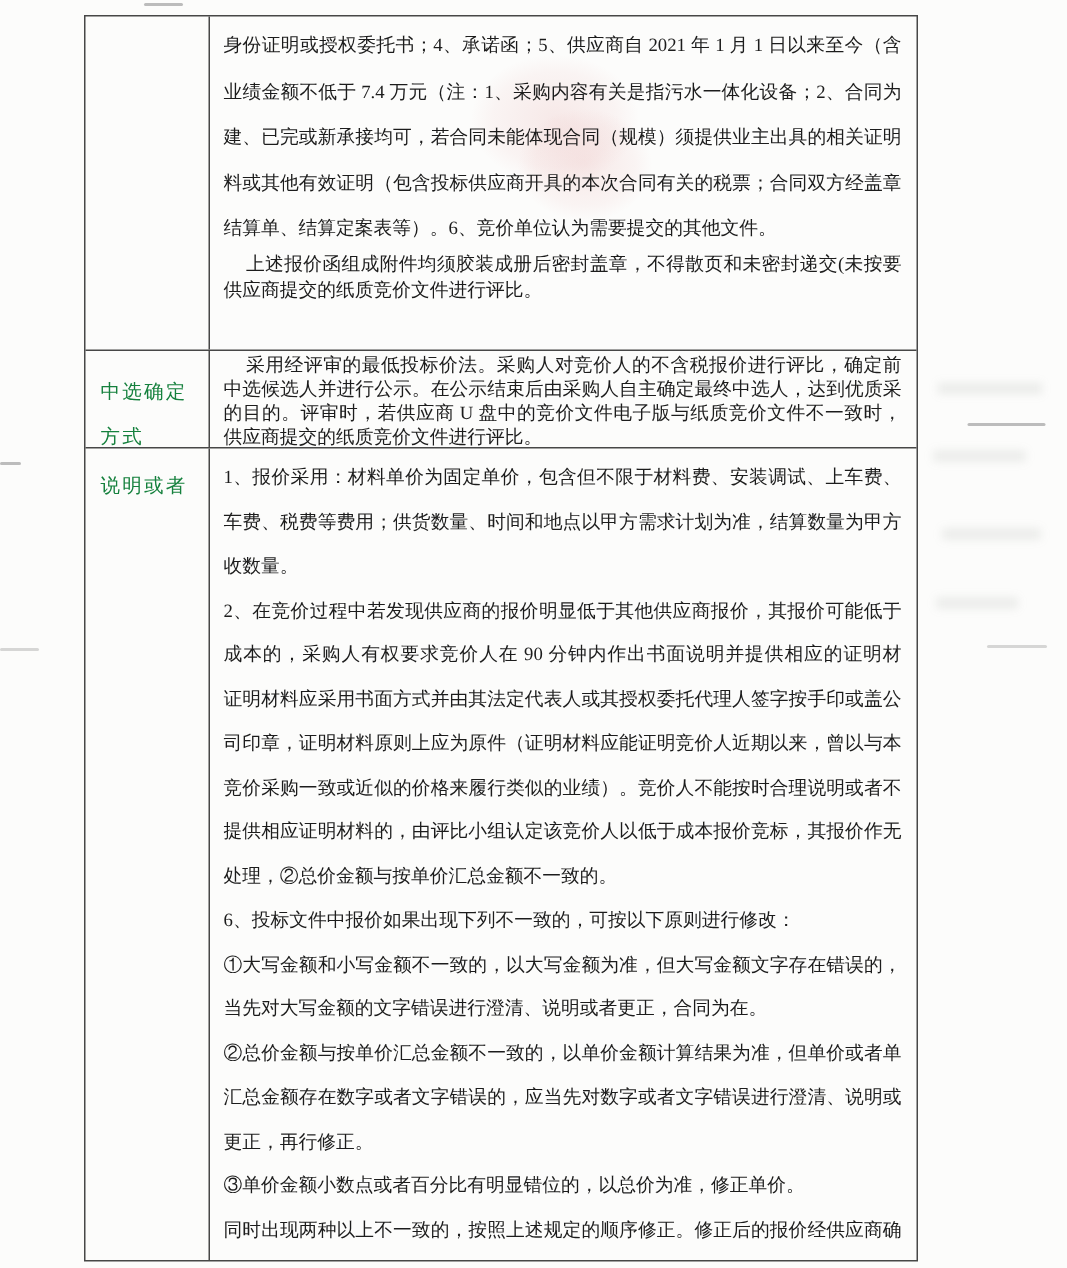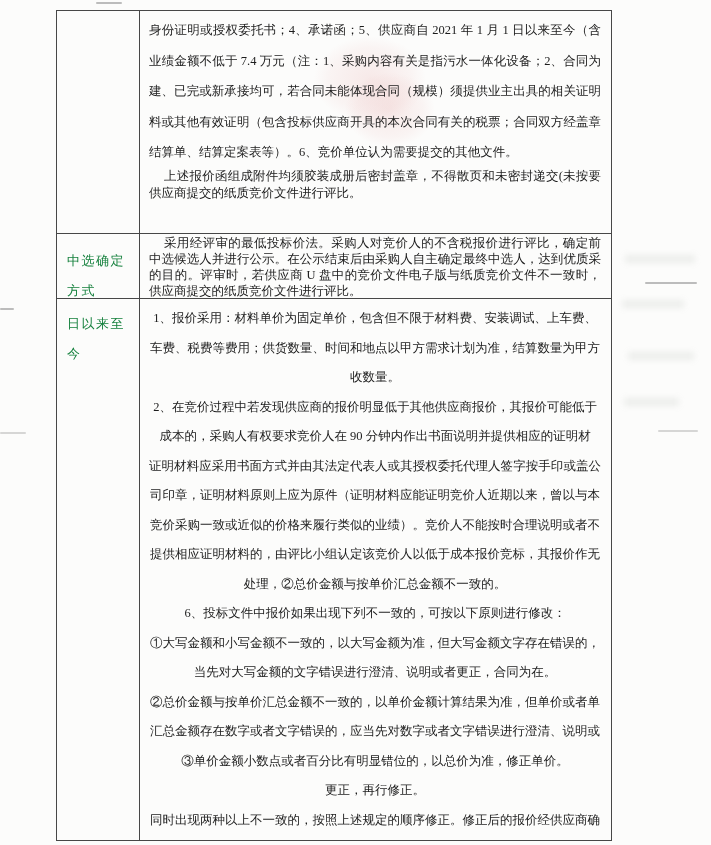--- a/index.html
+++ b/index.html
@@ -33,21 +33,21 @@
   }
   .ln{white-space:nowrap;overflow:hidden;color:#1c1c1c;}
   .f{text-align:justify;text-align-last:justify;white-space:normal;height:auto;}
   .ind{text-indent:1.2em;}
   
   .r1 .ln{line-height:30.5px;height:30.5px;}
   .r1 .ln.t{line-height:17.5px;height:17.5px;}
   .r2 .content-cell{padding-top:1px;}
   .r2 .ln{line-height:16px;height:16px;}
   .r3 .content-cell{padding-top:5px;}
-  .r3 .ln{line-height:29.5px;height:29.5px;text-align:center;}
+  .r3 .ln{line-height:29.5px;height:29.5px;}
   
   .stamp-bleed{
     position:absolute;border-radius:50%;pointer-events:none;
     background:radial-gradient(closest-side, rgba(208,92,92,0.12), rgba(208,92,92,0.05) 55%, rgba(208,92,92,0) 75%);
   }
   .ghost{position:absolute;background:rgba(125,135,125,0.12);filter:blur(3px);pointer-events:none;border-radius:2px;}
   .dash{position:absolute;background:rgba(110,110,110,0.45);height:1.5px;pointer-events:none;border-radius:1px;}
 </style>
 </head>
 <body>
@@ -90,37 +90,37 @@
     <div class="content-cell">
       <div class="ln f ind">采用经评审的最低投标价法。采购人对竞价人的不含税报价进行评比，确定前三名</div>
       <div class="ln f">中选候选人并进行公示。在公示结束后由采购人自主确定最终中选人，达到优质采购</div>
       <div class="ln f">的目的。评审时，若供应商 U 盘中的竞价文件电子版与纸质竞价文件不一致时，按照</div>
       <div class="ln">供应商提交的纸质竞价文件进行评比。</div>
     </div>
   </div>
 
   <div class="row r3" style="height:543px;">
     <div class="label-cell" style="padding-top:10px;">
-      <span>日以来至今</span>
+      <span>说明或者</span>
     </div>
     <div class="content-cell">
       <div class="ln f">1、报价采用：材料单价为固定单价，包含但不限于材料费、安装调试、上车费、下</div>
       <div class="ln f">车费、税费等费用；供货数量、时间和地点以甲方需求计划为准，结算数量为甲方实</div>
       <div class="ln">收数量。</div>
       <div class="ln f">2、在竞价过程中若发现供应商的报价明显低于其他供应商报价，其报价可能低于其</div>
       <div class="ln f">成本的，采购人有权要求竞价人在 90 分钟内作出书面说明并提供相应的证明材料，</div>
       <div class="ln f">证明材料应采用书面方式并由其法定代表人或其授权委托代理人签字按手印或盖公</div>
       <div class="ln f">司印章，证明材料原则上应为原件（证明材料应能证明竞价人近期以来，曾以与本次</div>
       <div class="ln f">竞价采购一致或近似的价格来履行类似的业绩）。竞价人不能按时合理说明或者不能</div>
       <div class="ln f">提供相应证明材料的，由评比小组认定该竞价人以低于成本报价竞标，其报价作无效</div>
       <div class="ln">处理，②总价金额与按单价汇总金额不一致的。</div>
       <div class="ln">6、投标文件中报价如果出现下列不一致的，可按以下原则进行修改：</div>
       <div class="ln f">①大写金额和小写金额不一致的，以大写金额为准，但大写金额文字存在错误的，应</div>
       <div class="ln">当先对大写金额的文字错误进行澄清、说明或者更正，合同为在。</div>
       <div class="ln f">②总价金额与按单价汇总金额不一致的，以单价金额计算结果为准，但单价或者单价</div>
       <div class="ln f">汇总金额存在数字或者文字错误的，应当先对数字或者文字错误进行澄清、说明或者</div>
+      <div class="ln">更正，再行修正。</div>
       <div class="ln">③单价金额小数点或者百分比有明显错位的，以总价为准，修正单价。</div>
-      <div class="ln">更正，再行修正。</div>
       <div class="ln f">同时出现两种以上不一致的，按照上述规定的顺序修正。修正后的报价经供应商确认</div>
     </div>
   </div>
 
 </div>
 
 </body></html>

